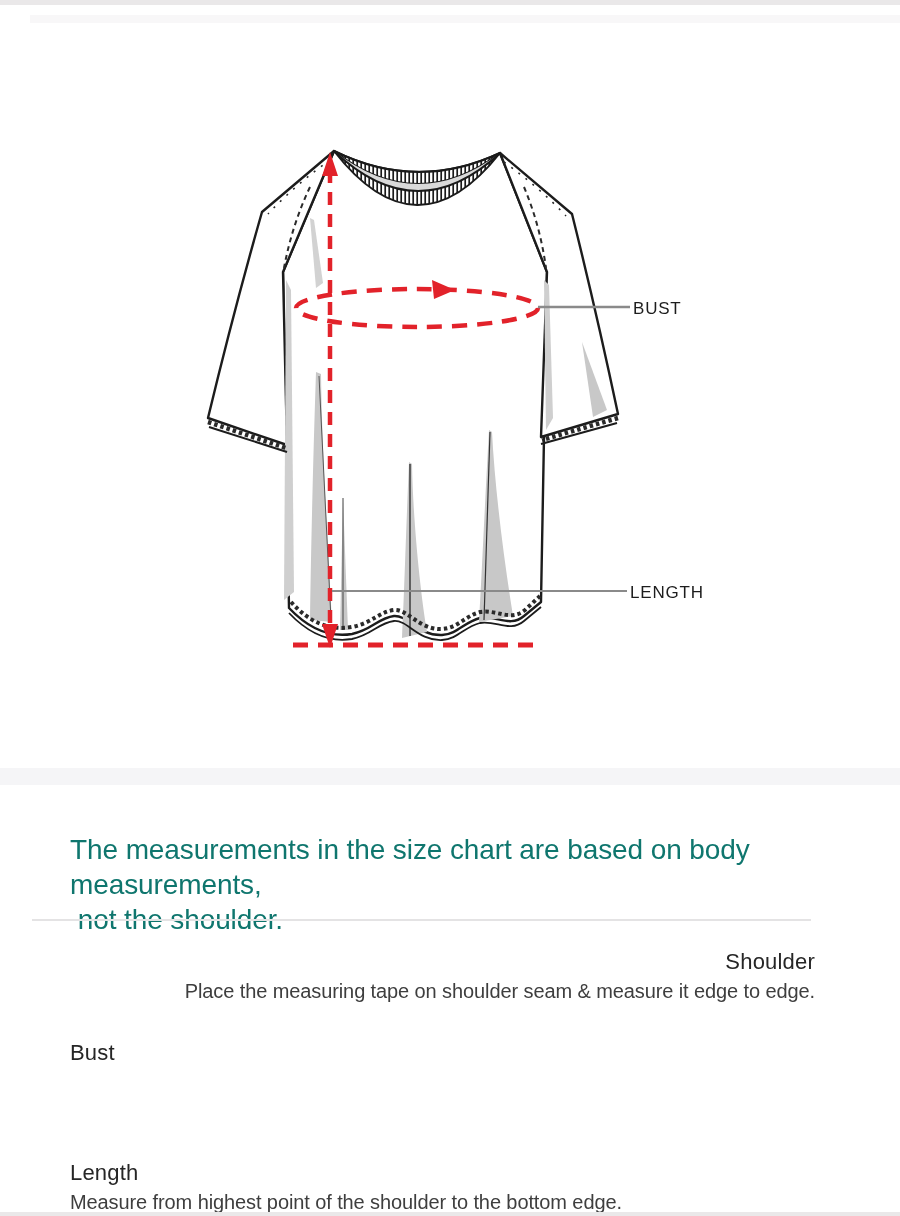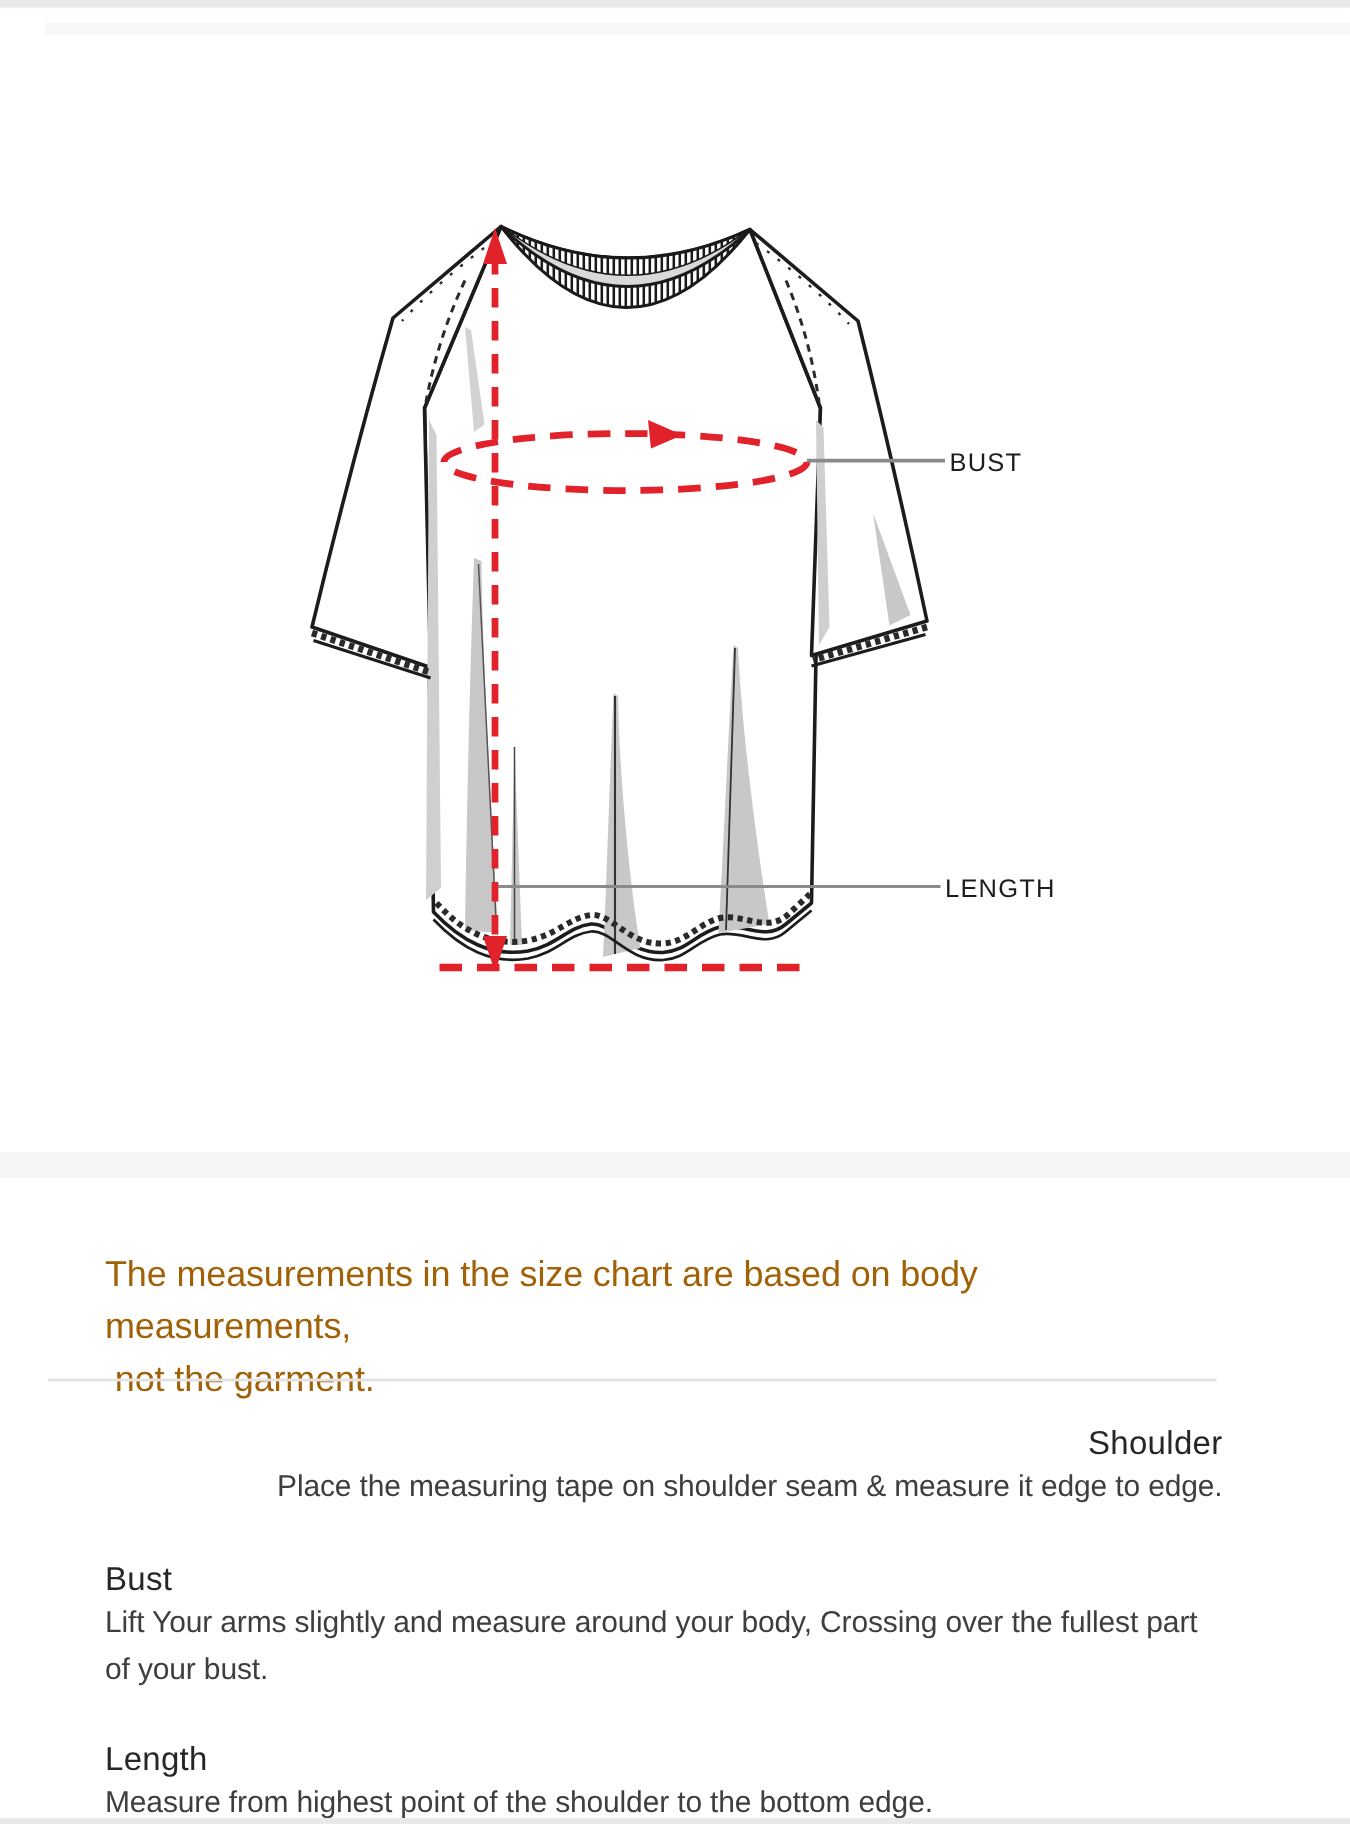--- a/index.html
+++ b/index.html
@@ -10,21 +10,21 @@
   .top-strip{position:absolute;left:0;top:0;width:900px;height:5px;background:#eae8e9;}
   .faint-band{position:absolute;left:30px;right:0;top:15px;height:8px;background:#f8f7f8;}
   .bottom-strip{position:absolute;left:0;bottom:0;width:900px;height:4px;background:#eae8e9;}
 
   .diagram-wrap{position:absolute;left:180px;top:130px;width:540px;height:540px;}
 
   .section-band{position:absolute;left:0;top:768px;width:900px;height:17px;background:#f5f5f7;}
 
   .note{
     position:absolute;left:70px;top:832px;width:680px;
-    font-size:24px;line-height:35px;color:#a16207;white-space:pre-wrap;
+    font-size:28px;line-height:35px;color:#0f766e;white-space:pre-wrap;
     letter-spacing:-0.1px;
   }
   .divider{position:absolute;left:32px;top:919px;width:779px;height:0;border-top:2px solid #e4e3e4;}
 
   .m-section{position:absolute;left:70px;width:745px;}
   .m-section .m-head{font-size:22px;color:#262626;line-height:28px;letter-spacing:0.2px;}
   .m-section .m-body{font-size:20px;color:#3e3e3e;line-height:31px;margin-top:0;letter-spacing:-0.1px;}
   .sec-shoulder{top:948px;text-align:right;}
   .sec-bust{top:1039px;}
   .sec-length{top:1159px;}
@@ -108,32 +108,31 @@
     <line x1="358" y1="177" x2="450" y2="177" stroke="#8a8a8a" stroke-width="2.5"></line>
     <line x1="152" y1="461" x2="447" y2="461" stroke="#8a8a8a" stroke-width="2"></line>
 
     <text class="label-text" x="453" y="184" font-size="17" letter-spacing="0.8" fill="#1d1d1d">BUST</text>
     <text class="label-text" x="450" y="468" font-size="17" letter-spacing="0.8" fill="#1d1d1d">LENGTH</text>
   </svg>
 </div>
 
 <div class="section-band"></div>
 
-<div class="note"><span>The measurements in the size chart are based on body measurements,</span><br><span> not the garment.</span></div>
+<div class="note"><span>The measurements in the size chart are based on body measurements,</span><br><span> not the shoulder.</span></div>
 
 <div class="divider"></div>
 
 <div class="m-section sec-shoulder">
   <div class="m-head">Shoulder</div>
   <div class="m-body">Place the measuring tape on shoulder seam &amp; measure it edge to edge.</div>
 </div>
 
 <div class="m-section sec-bust">
   <div class="m-head">Bust</div>
-  <div class="m-body">Lift Your arms slightly and measure around your body, Crossing over the fullest part of your bust.</div>
 </div>
 
 <div class="m-section sec-length">
   <div class="m-head">Length</div>
   <div class="m-body">Measure from highest point of the shoulder to the bottom edge.</div>
 </div>
 
 <div class="bottom-strip"></div>
 
 </body></html>

